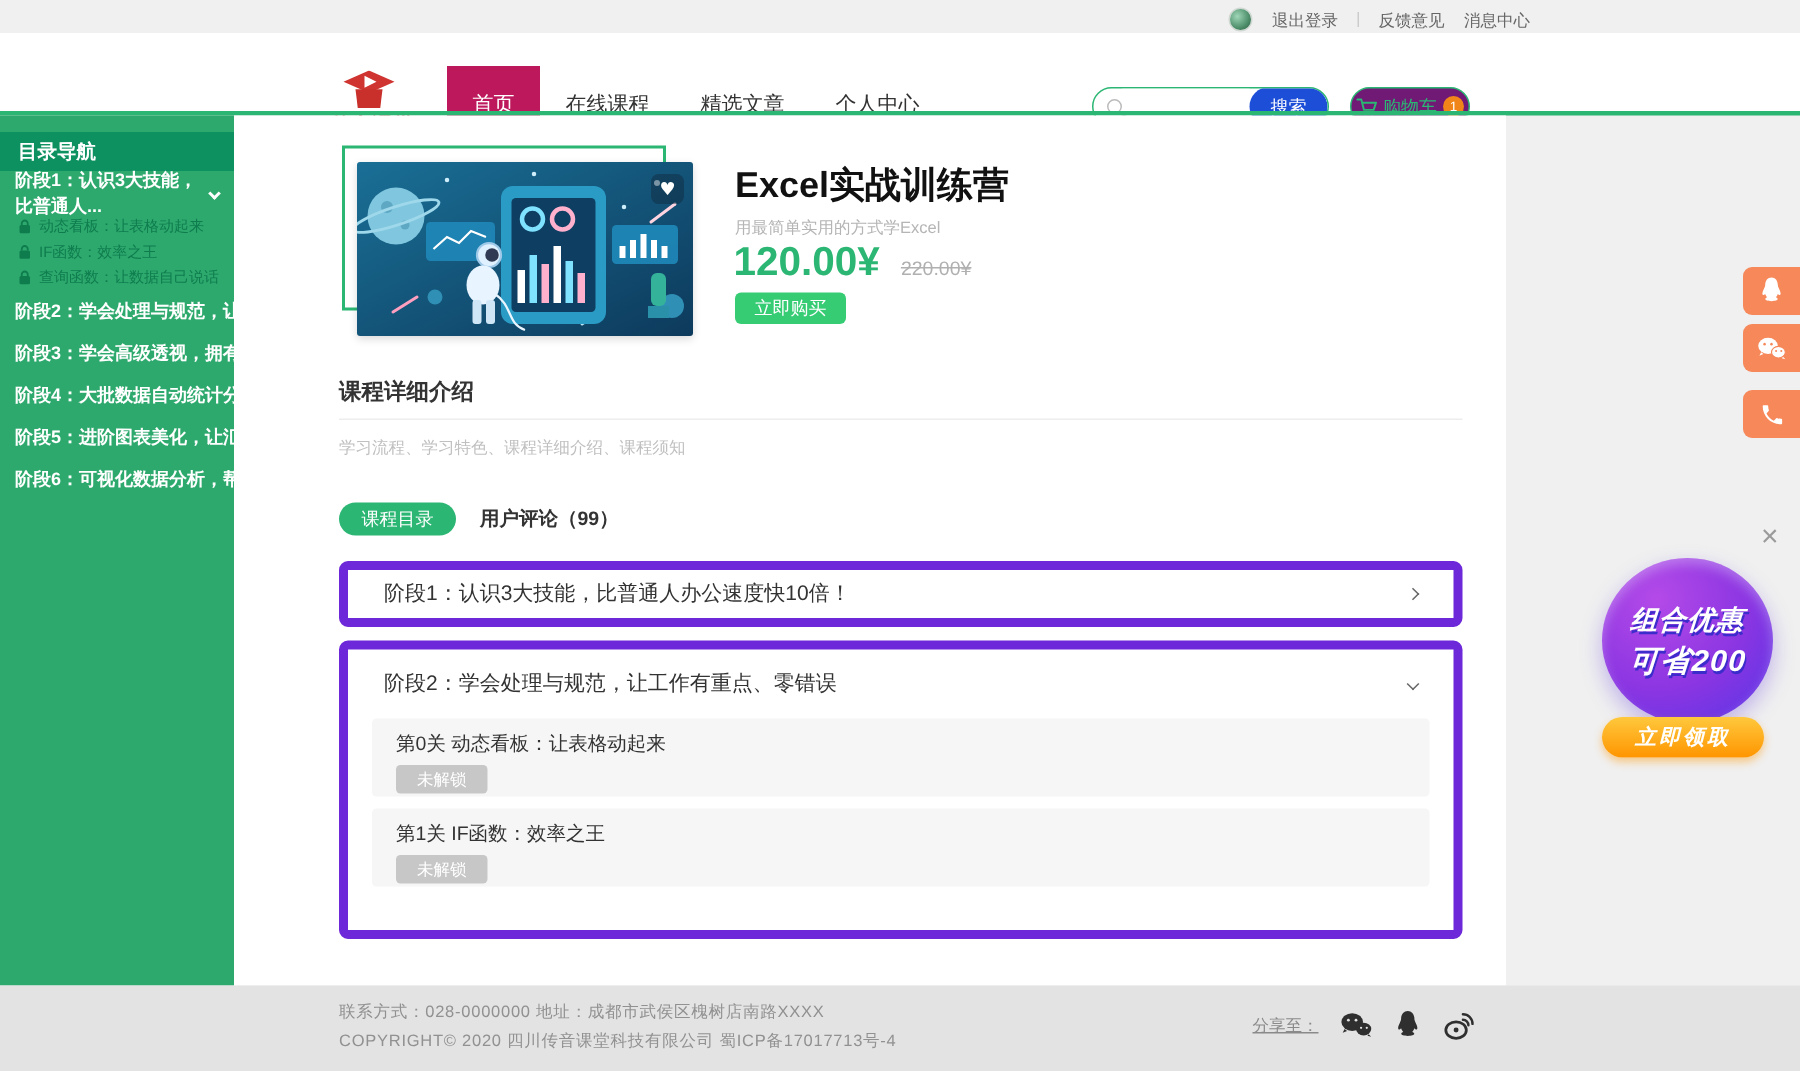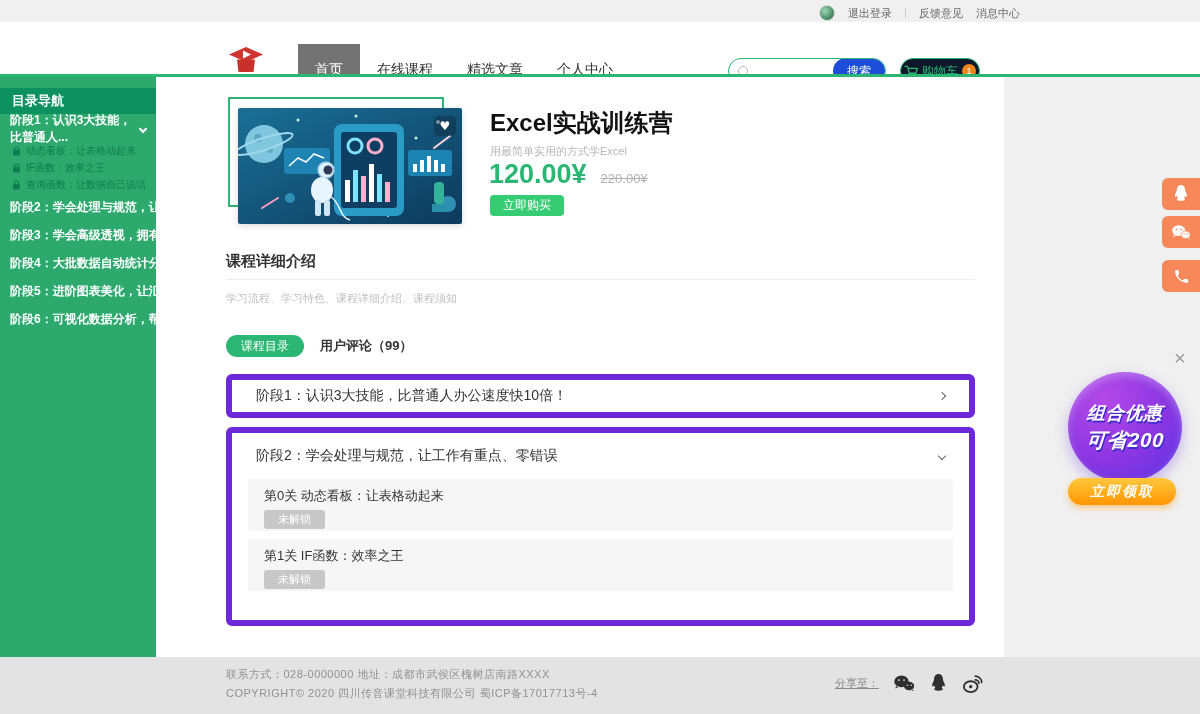--- a/index.html
+++ b/index.html
@@ -15,27 +15,27 @@
   .topbar-divider { width:1px; height:10px; background:#ccc; }
 
   
   .header { position:absolute; top:22px; left:0; right:0; height:52px; background:#fff; }
   .green-line { position:absolute; top:74px; left:0; right:0; height:3px; background:#2BB673; }
   .logo { position:absolute; left:214px; top:25px; width:64px; display:flex; flex-direction:column; align-items:center; }
   .logo-title { color:#c9302c; font-weight:bold; font-size:13px; letter-spacing:1px; font-style:italic; margin-top:1px; }
   .logo-sub { color:#c9302c; font-size:5px; letter-spacing:1px; transform:scale(.9); }
   .nav { position:absolute; left:298px; top:22px; height:52px; display:flex; align-items:stretch; }
   .nav-item { display:flex; align-items:center; padding:0 17px; font-size:14px; color:#333; cursor:pointer; }
-  .nav-item.active { background:#737373; color:#fff; }
+  .nav-item.active { background:#be185d; color:#fff; }
   .searchbox { position:absolute; left:728px; top:36px; width:158px; height:26px; border:1px solid #2BB673; border-radius:14px; background:#fff; display:flex; align-items:center; overflow:hidden; }
   .mag { width:10px; height:10px; border:1.5px solid #bbb; border-radius:50%; position:relative; margin-left:9px; flex:none; }
   .mag::after { content:""; position:absolute; width:5px; height:1.5px; background:#bbb; transform:rotate(45deg); left:8px; top:9px; }
   .search-input { border:none; outline:none; flex:1; height:100%; font-size:12px; padding:0 6px; min-width:0; }
   .search-btn { width:52px; height:26px; background:#1d4ed8; color:#fff; font-size:12px; border:none; border-radius:13px; cursor:pointer; flex:none; }
-  .cartbox { position:absolute; left:900px; top:36px; width:80px; height:26px; border:1px solid #2BB673; border-radius:14px; background:#0f172a; display:flex; align-items:center; justify-content:center; gap:4px; cursor:pointer; }
+  .cartbox { position:absolute; left:900px; top:36px; width:80px; height:26px; border:1px solid #2BB673; border-radius:14px; background:#701a75; display:flex; align-items:center; justify-content:center; gap:4px; cursor:pointer; }
   .cart-label { font-size:12px; color:#2BB673; }
   .cart-badge { width:14px; height:14px; border-radius:50%; background:#f08519; color:#fff; font-size:9px; display:flex; align-items:center; justify-content:center; }
 
   
   .sidebar { position:absolute; left:0; top:77px; width:156px; height:580px; background:#2da96d; color:#fff; }
   .sidebar-title { position:absolute; top:11px; left:0; right:0; height:26px; background:#0d9160; font-size:13px; font-weight:bold; line-height:26px; padding-left:12px; }
   .stage-main { position:absolute; top:41px; left:0; right:0; height:22px; display:flex; align-items:center; justify-content:center; padding:0 10px; font-size:12px; font-weight:bold; cursor:pointer; }
   .sub-item { position:absolute; left:0; right:0; height:15px; display:flex; align-items:center; gap:5px; padding-left:12px; font-size:10px; color:#0f7c4e; cursor:pointer; white-space:nowrap; overflow:hidden; }
   .stage-row { position:absolute; left:0; right:0; height:22px; display:flex; align-items:center; justify-content:space-between; padding:0 10px; font-size:12px; font-weight:bold; cursor:pointer; white-space:nowrap; }
   .chev { width:6px; height:6px; border-right:2px solid #fff; border-bottom:2px solid #fff; flex:none; }

